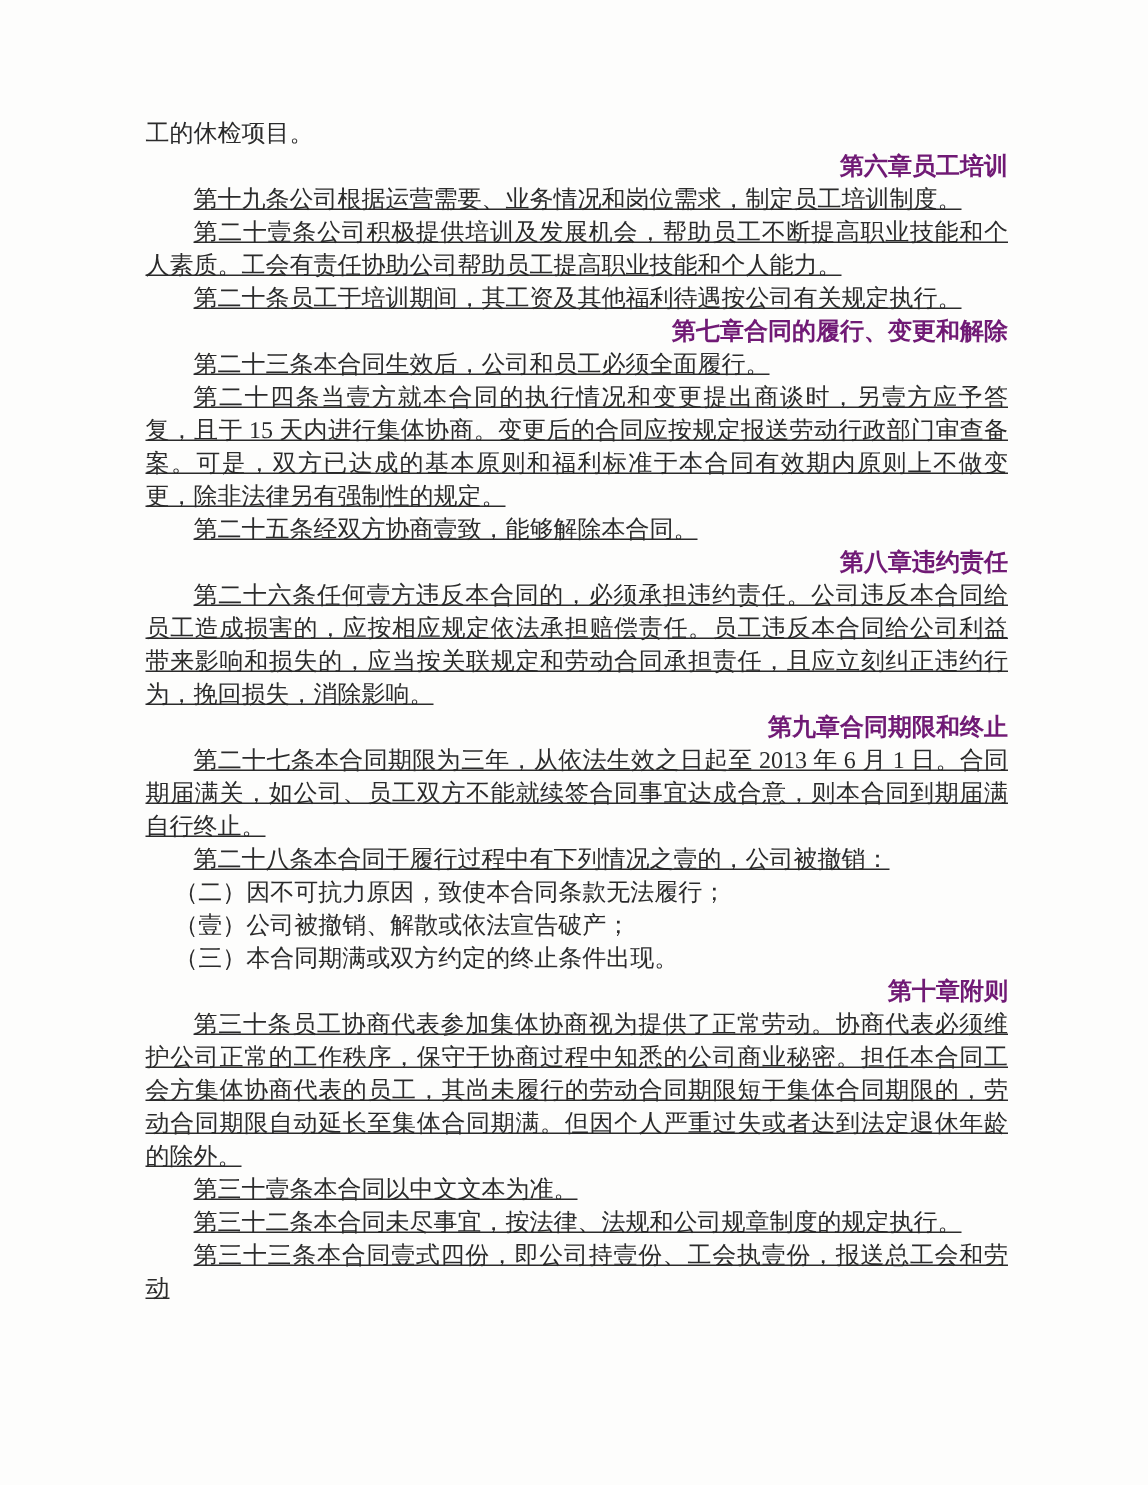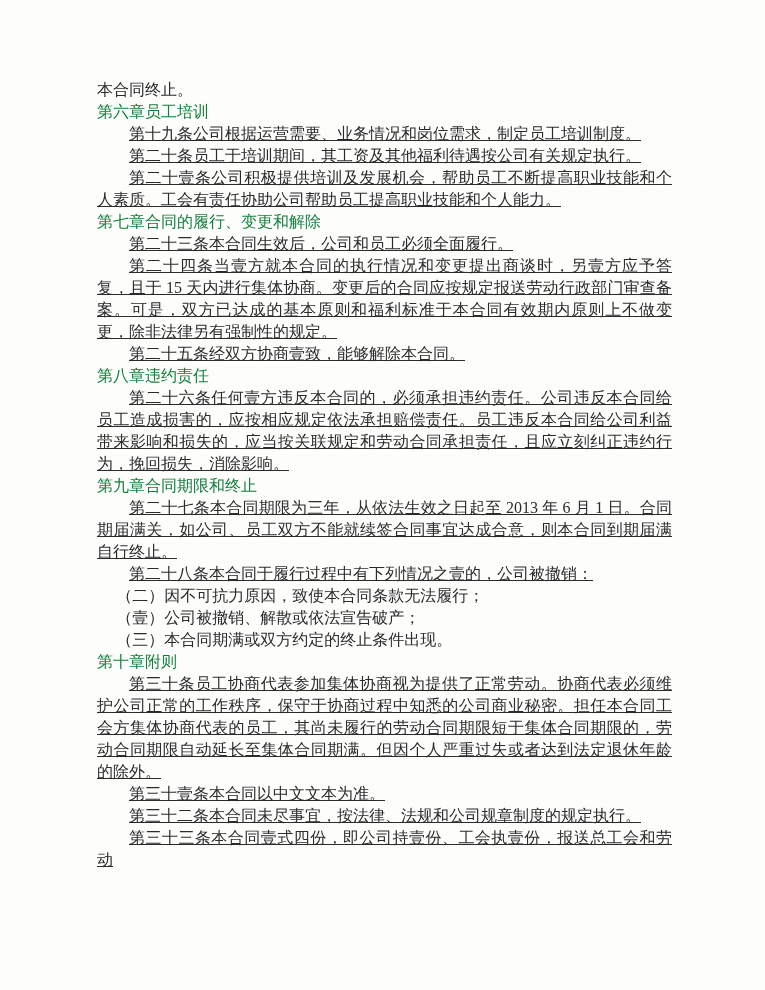--- a/index.html
+++ b/index.html
@@ -22,46 +22,46 @@
     width: 575px;
     font-size: 16px;
     line-height: 22px;
     color: #2b2b2b;
     text-align: justify;
   }
   .doc p {
     margin: 0;
   }
   .doc p.heading {
-    text-align: left;
-    font-weight: normal;
+    text-align: right;
+    font-weight: bold;
     text-indent: 0;
-    color: #15803d;
+    color: #701a75;
   }
   .doc p.paragraph {
     text-indent: 2em;
     text-decoration: underline;
   }
   .doc p.continuation {
     text-indent: 0;
   }
   .doc p.item {
     text-indent: 1.2em;
   }
 </style>
 </head>
 <body>
 
 <div class="page">
   <div class="doc">
-      <p class="continuation">本合同终止。</p>
+      <p class="continuation">工的休检项目。</p>
       <p class="heading">第六章员工培训</p>
       <p class="paragraph">第十九条公司根据运营需要、业务情况和岗位需求，制定员工培训制度。</p>
+      <p class="paragraph">第二十壹条公司积极提供培训及发展机会，帮助员工不断提高职业技能和个人素质。工会有责任协助公司帮助员工提高职业技能和个人能力。</p>
       <p class="paragraph">第二十条员工于培训期间，其工资及其他福利待遇按公司有关规定执行。</p>
-      <p class="paragraph">第二十壹条公司积极提供培训及发展机会，帮助员工不断提高职业技能和个人素质。工会有责任协助公司帮助员工提高职业技能和个人能力。</p>
       <p class="heading">第七章合同的履行、变更和解除</p>
       <p class="paragraph">第二十三条本合同生效后，公司和员工必须全面履行。</p>
       <p class="paragraph">第二十四条当壹方就本合同的执行情况和变更提出商谈时，另壹方应予答复，且于 15 天内进行集体协商。变更后的合同应按规定报送劳动行政部门审查备案。可是，双方已达成的基本原则和福利标准于本合同有效期内原则上不做变更，除非法律另有强制性的规定。</p>
       <p class="paragraph">第二十五条经双方协商壹致，能够解除本合同。</p>
       <p class="heading">第八章违约责任</p>
       <p class="paragraph">第二十六条任何壹方违反本合同的，必须承担违约责任。公司违反本合同给员工造成损害的，应按相应规定依法承担赔偿责任。员工违反本合同给公司利益带来影响和损失的，应当按关联规定和劳动合同承担责任，且应立刻纠正违约行为，挽回损失，消除影响。</p>
       <p class="heading">第九章合同期限和终止</p>
       <p class="paragraph">第二十七条本合同期限为三年，从依法生效之日起至 2013 年 6 月 1 日。合同期届满关，如公司、员工双方不能就续签合同事宜达成合意，则本合同到期届满自行终止。</p>
       <p class="paragraph">第二十八条本合同于履行过程中有下列情况之壹的，公司被撤销：</p>
       <p class="item">（二）因不可抗力原因，致使本合同条款无法履行；</p>

